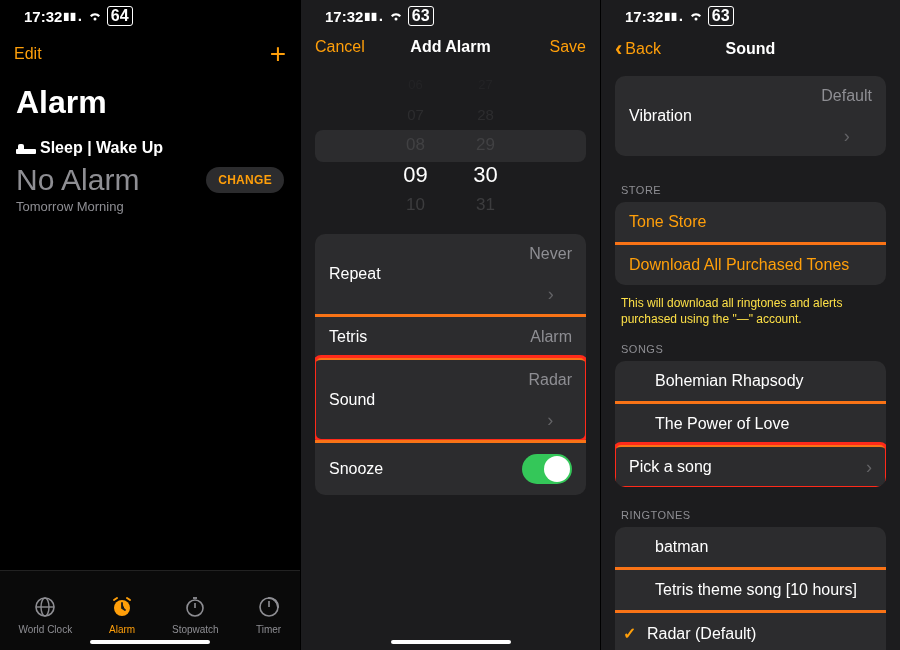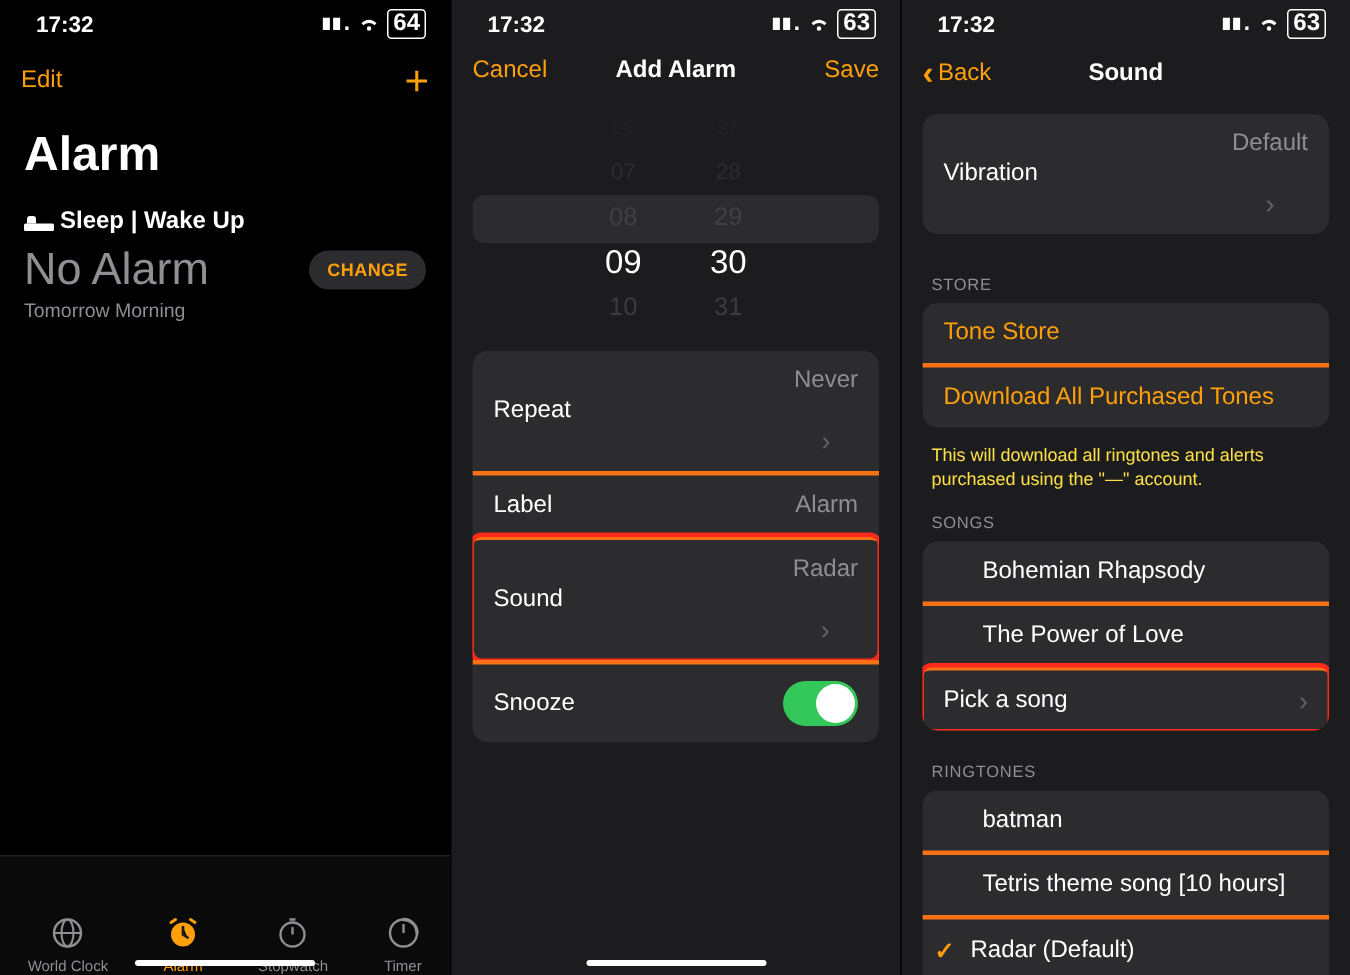--- a/index.html
+++ b/index.html
@@ -5,21 +5,21 @@
   * { box-sizing: border-box; margin: 0; padding: 0; font-family: -apple-system, "Helvetica Neue", Arial, sans-serif; }
   body { background: #000; width: 900px; height: 650px; overflow: hidden; display: flex; }
   .phone { width: 300px; height: 650px; position: relative; color: #fff; overflow: hidden; }
   .phone + .phone { border-left: 1px solid #000; }
 
   
   .bg-black { background: #000; }
   .bg-dark  { background: #1c1c1e; }
 
   
-  .status { display:flex; justify-content:space-between; align-items:center; padding: 6px 16px 2px 24px; font-size:15px; font-weight:600; height:28px;}
+  .status { display:flex; align-items:center; padding: 6px 16px 2px 24px; font-size:15px; font-weight:600; height:28px;}
   .status .right { display:flex; gap:4px; align-items:center; font-size:12px; }
   .sig, .wifi { font-family: monospace; letter-spacing:-1px; font-size:13px;}
   .batt { border:1px solid #fff; border-radius:3px; padding:0 3px; font-size:16px; font-weight:700;}
 
   
   .navbar { display:flex; justify-content:space-between; align-items:center; padding: 10px 14px; font-size:16px; }
   .nav-left, .nav-right { color:#ff9f0a; display:flex; align-items:center; gap:3px;}
   .nav-title { font-weight:600; color:#fff; }
   .nav-center { position:absolute; left:0; right:0; text-align:center; pointer-events:none;}
   .nav-center .nav-title{ pointer-events:auto; }
@@ -30,21 +30,21 @@
   .bed-icon { width:20px; height:12px; position:relative;}
   .bed-icon::before{content:"";position:absolute;left:0;right:0;bottom:0;height:5px;background:#fff;border-radius:1px;}
   .bed-icon::after{content:"";position:absolute;left:2px;bottom:5px;width:6px;height:5px;background:#fff;border-radius:2px 2px 0 0;}
 
   .noalarm-row { display:flex; align-items:center; justify-content:space-between; padding: 0 16px; }
   .noalarm { color:#8e8e93; font-size:30px; font-weight:400;}
   .change-pill { background:#2c2c2e; color:#ff9f0a; font-size:12px; font-weight:700; padding:6px 12px; border-radius:14px; letter-spacing:0.3px;}
   .sub { color:#8e8e93; font-size:13px; padding:2px 16px 0 16px;}
 
   
-  .tabbar { position:absolute; bottom:0; left:0; right:0; height:80px; display:flex; justify-content:space-around; align-items:flex-end; padding-top:8px; background:#0a0a0a; border-top:1px solid #222;}
+  .tabbar { position:absolute; bottom:0; left:0; right:0; height:80px; display:flex; justify-content:space-around; align-items:center; padding-top:8px; background:#0a0a0a; border-top:1px solid #222;}
   .tab { display:flex; flex-direction:column; align-items:center; gap:4px; color:#8e8e93; font-size:10px;}
   .tab.active { color:#ff9f0a;}
   .tab .ico { width:26px; height:26px; display:flex; align-items:center; justify-content:center;}
   .home-ind { position:absolute; bottom:6px; left:50%; transform:translateX(-50%); width:120px; height:4px; background:#fff; border-radius:3px;}
 
   
   .picker-wrap { position:relative; margin: 4px 14px 14px 14px; height:150px; overflow:hidden; display:flex; justify-content:center;}
   .picker-col { width:70px; text-align:center;}
   .picker-col .pnum { height:30px; line-height:30px; font-size:18px; color:#4a4a4c;}
   .picker-sel { position:absolute; top:60px; left:0; right:0; height:32px; background:#2c2c2e; border-radius:8px;}
@@ -204,21 +204,21 @@
 
   <div class="glist">
     <div class="grow">
       <span class="label">Repeat</span>
       <span class="value">
           <span>Never</span>
           <span class="chev">›</span>
         </span>
     </div>
     <div class="grow">
-      <span class="label">Label</span>
+      <span class="label">Tetris</span>
       <span class="value">
           <span>Alarm</span>
         </span>
     </div>
     <div class="grow hl-red">
       <span class="label">Sound</span>
       <span class="value">
           <span>Radar</span>
           <span class="chev">›</span>
         </span>

